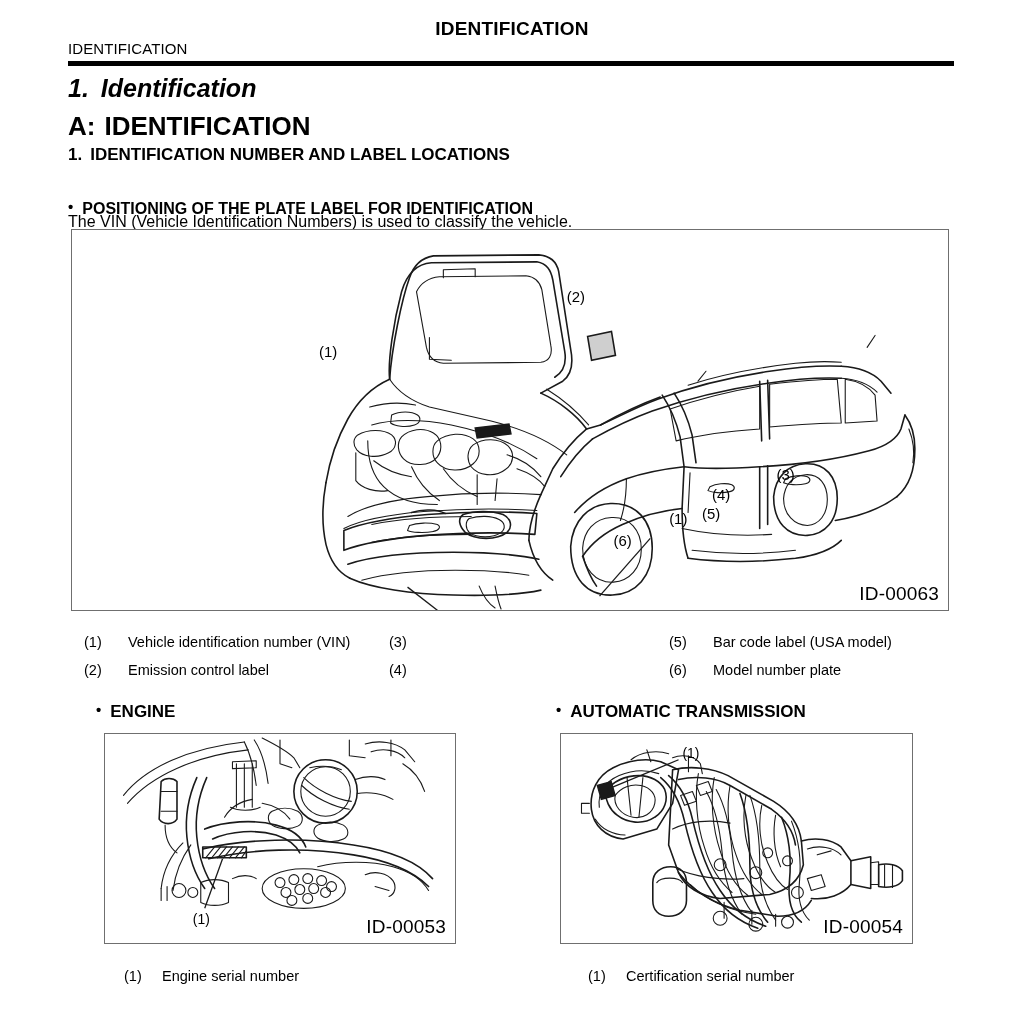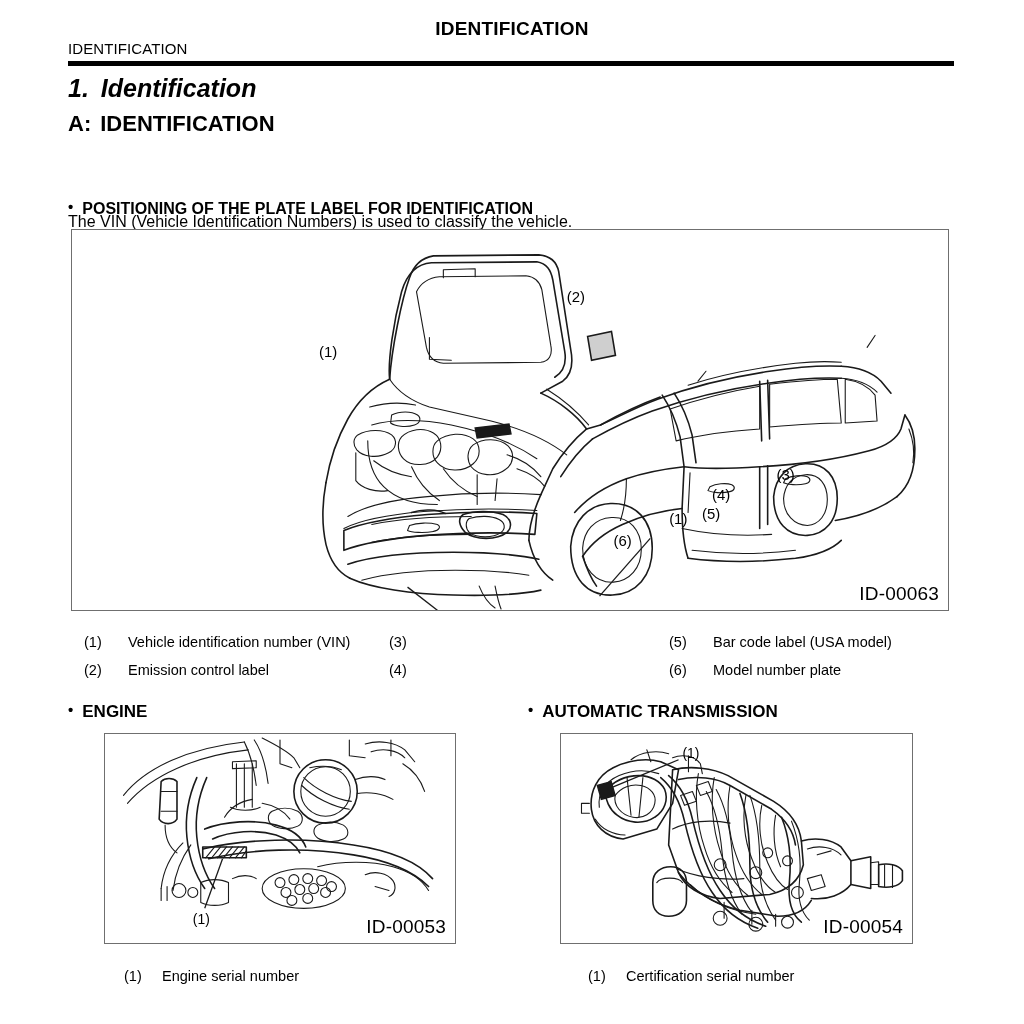--- a/index.html
+++ b/index.html
@@ -48,21 +48,21 @@
     position: absolute;
     left: 68px; top: 74px;
     font-size: 25px;
     font-weight: bold;
     font-style: italic;
   }
   .t1 .num { margin-right: 12px; }
   .t2 {
     position: absolute;
     left: 68px; top: 111px;
-    font-size: 22px;
+    font-size: 26px;
     font-weight: bold;
   }
   .t2 .num { margin-right: 9px; }
   .t3 {
     position: absolute;
     left: 68px; top: 145px;
     font-size: 17px;
     font-weight: bold;
   }
   .t3 .num { margin-right: 8px; }
@@ -128,20 +128,21 @@
     line-height: 1.45;
   }
   .legend .key { width: 44px; flex: none; }
   .legend .val { flex: 1; }
 
   
   .sec-head {
     position: absolute;
     font-size: 17px;
     font-weight: bold;
+    margin-left: 28px;
   }
   #head-eng { left: 68px;  top: 702px; }
   #head-at  { left: 528px; top: 702px; }
 
   
   .cap {
     position: absolute;
     font-size: 14.5px;
     display: flex;
   }
@@ -166,20 +167,23 @@
 
   <div class="hdr-center">IDENTIFICATION</div>
   <div class="hdr-left">IDENTIFICATION</div>
   <div class="hdr-rule"></div>
 
   <div class="t1">
     <span class="num">1.</span><span>Identification</span>
   </div>
   <div class="t2">
     <span class="num">A:</span><span>IDENTIFICATION</span>
+  </div>
+  <div class="t3">
+    <span class="num">1.</span><span>IDENTIFICATION NUMBER AND LABEL LOCATIONS</span>
   </div>
   <div class="body-line">The VIN (Vehicle Identification Numbers) is used to classify the vehicle.</div>
   <div class="bullet-head">
     <span class="dot">•</span><span>POSITIONING OF THE PLATE LABEL FOR IDENTIFICATION</span>
   </div>
 
   <div class="figbox" id="fig-main">
     <svg viewBox="0 0 878 382" preserveAspectRatio="xMidYMid meet">
 
       <path class="art" d="M318 150 C320 120 330 70 338 48 C342 36 350 28 362 26 L468 25 C480 26 486 32 488 42

